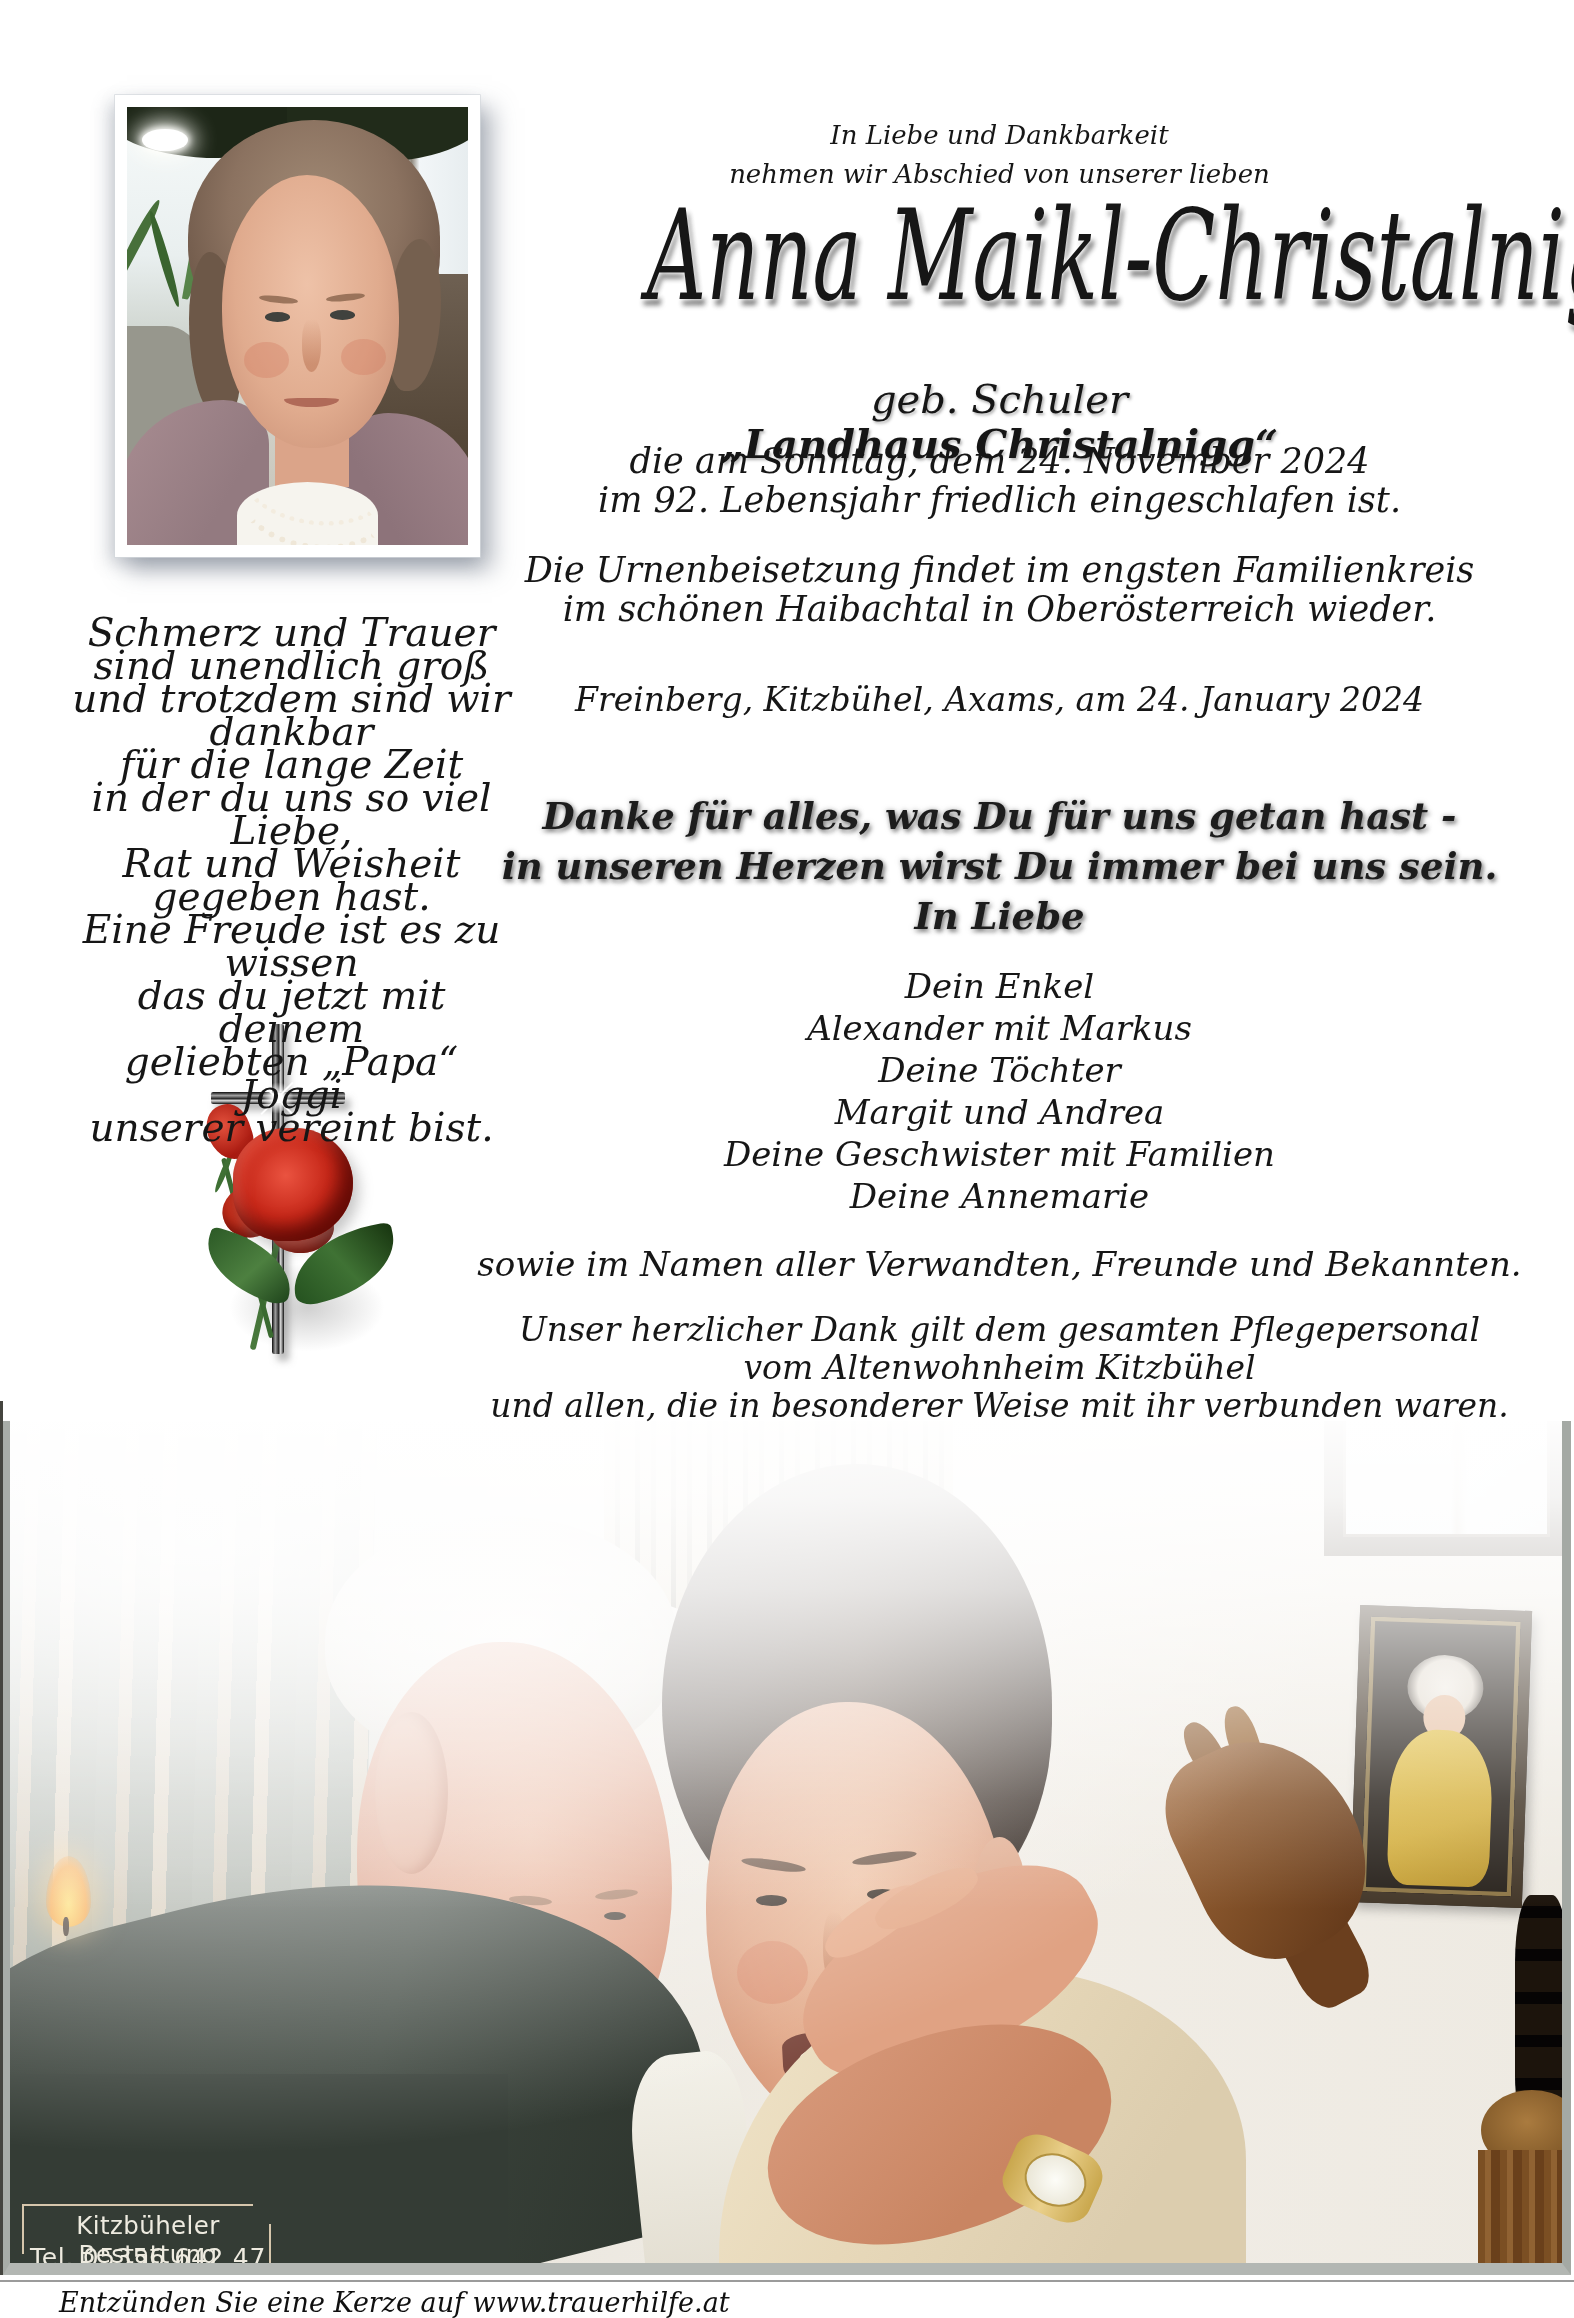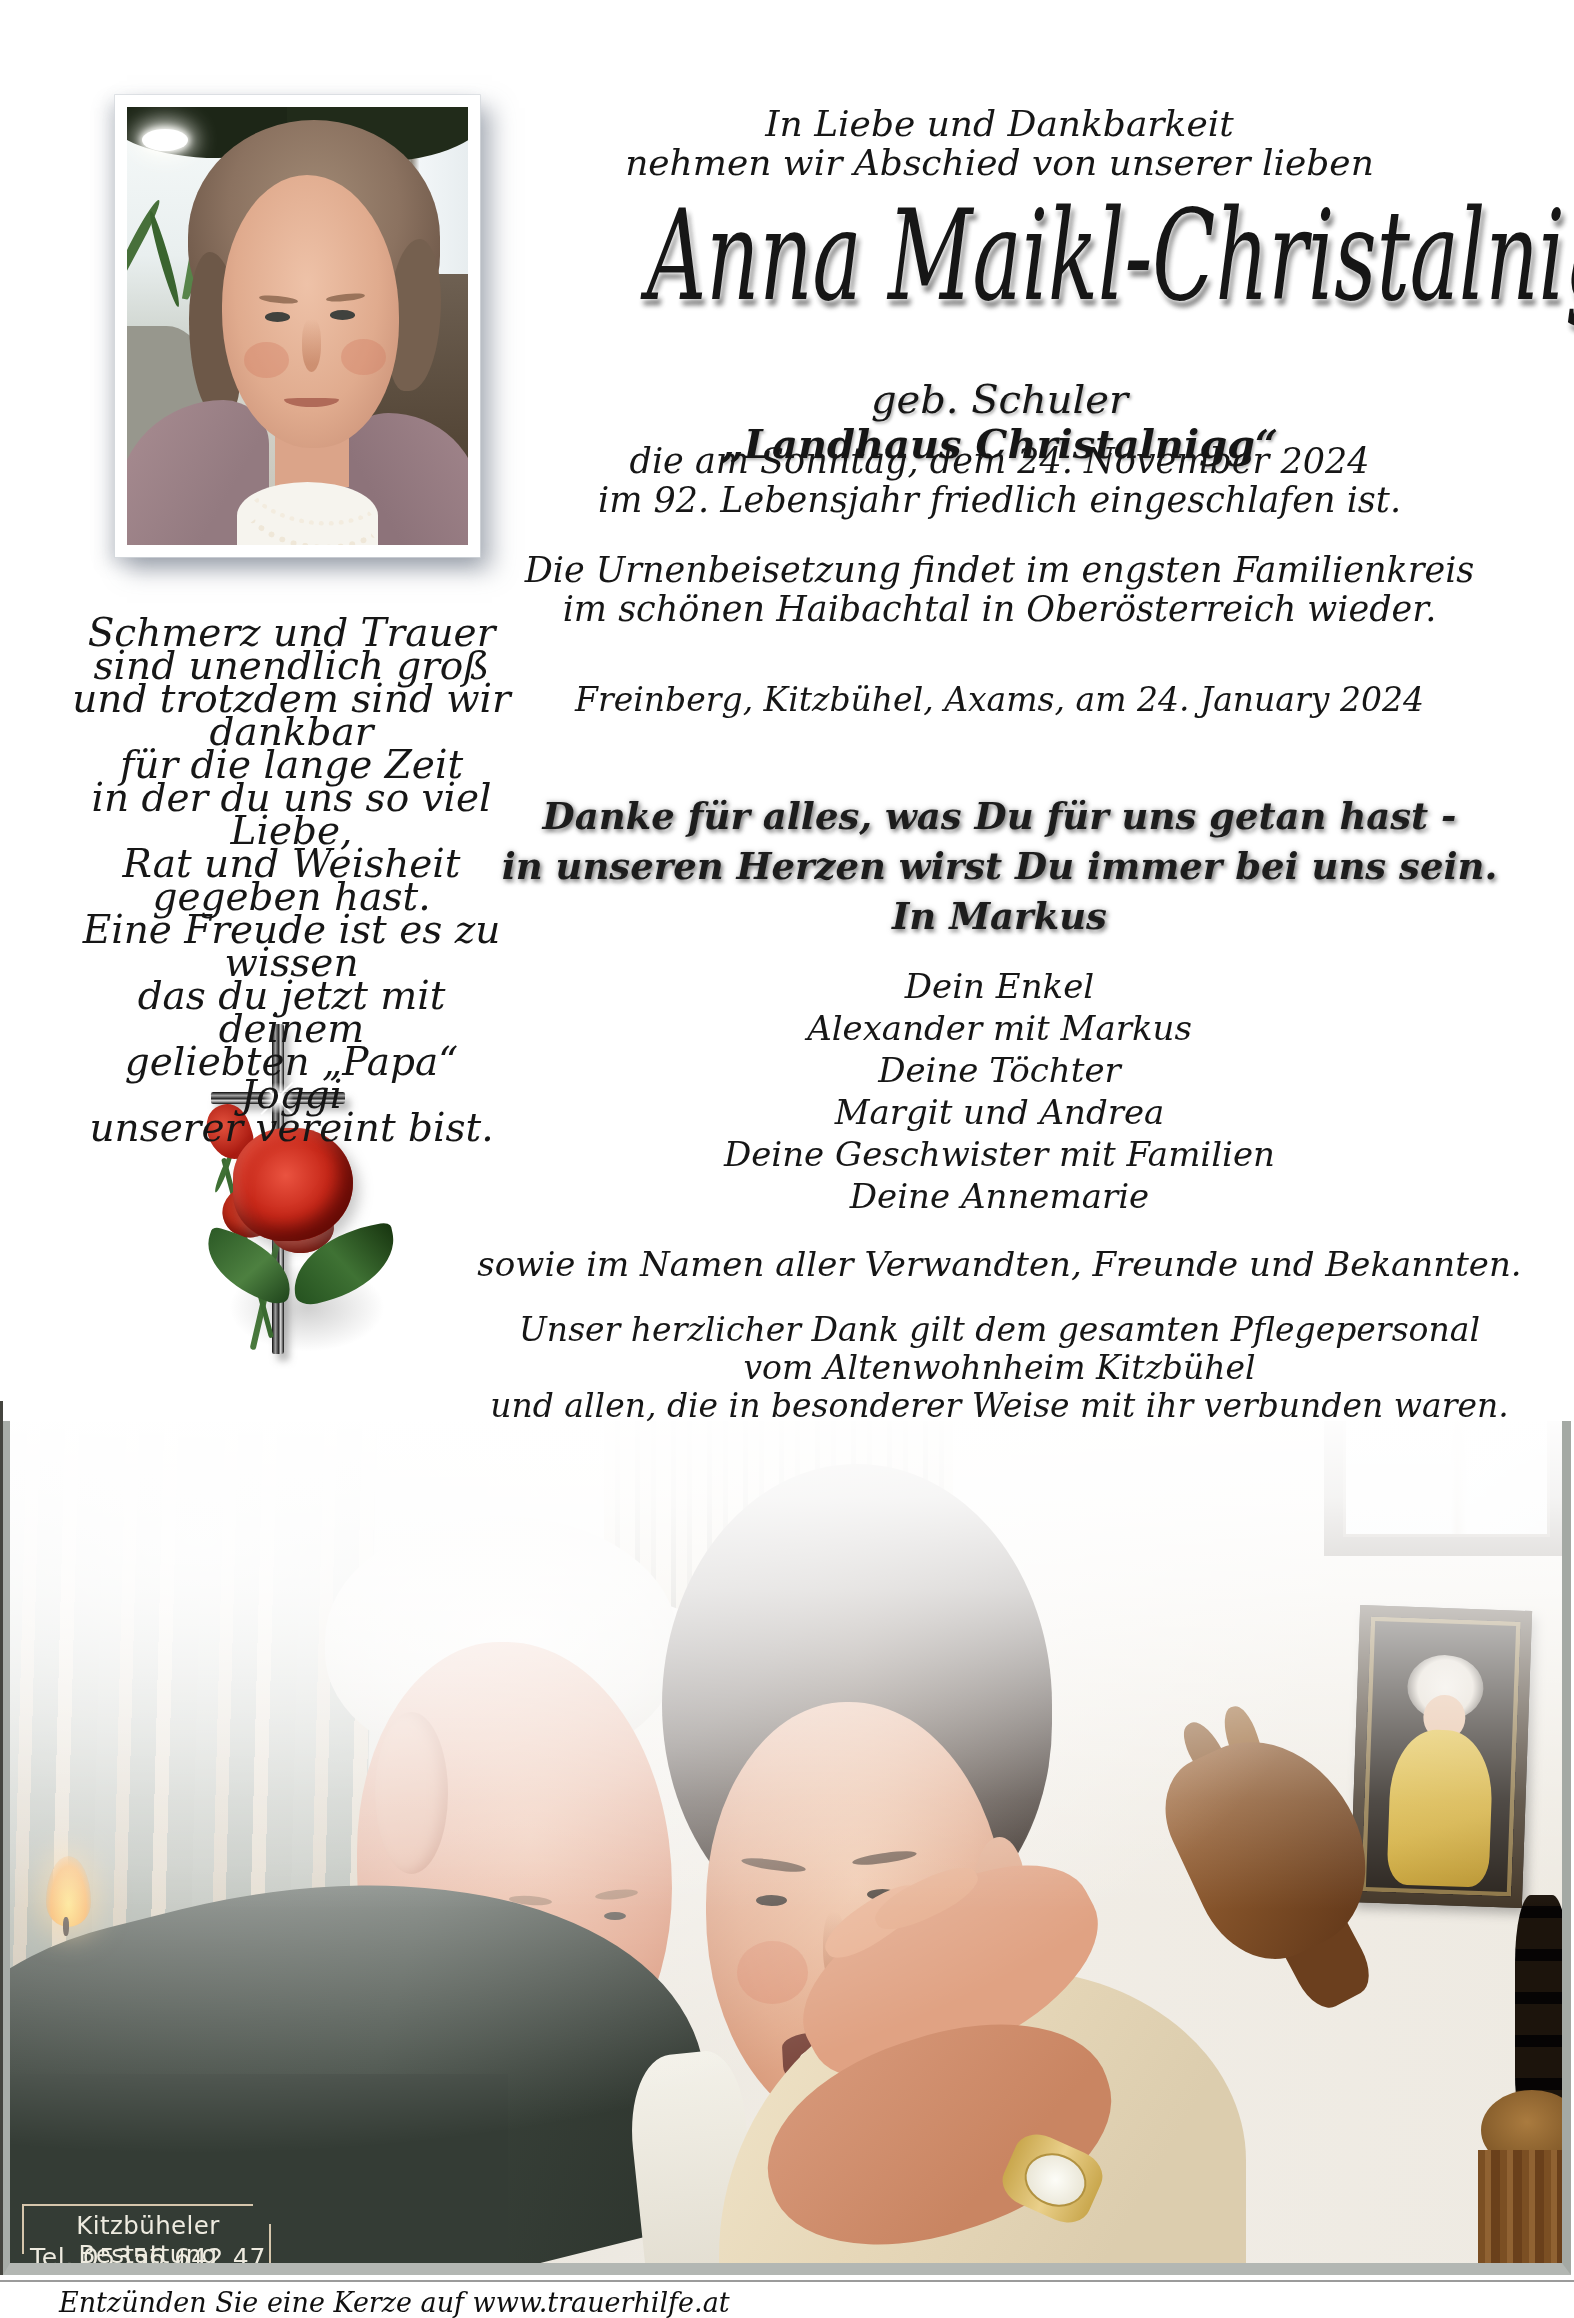--- a/index.html
+++ b/index.html
@@ -4,21 +4,21 @@
 <style>
   html,body { margin:0; padding:0; background:#ffffff; }
   .page { position:relative; width:1574px; height:2319px; background:#ffffff; overflow:hidden;
           font-family:"DejaVu Serif", serif; color:#161616; }
 
   
   .main-col { position:absolute; left:465px; top:0; width:1069px; z-index:6; text-align:center; }
   .main-col > div { position:absolute; width:100%; }
   .line { display:block; }
 
-  .intro { top:104px; font-style:italic; font-size:36px; line-height:39px; }
+  .intro { top:116px; font-style:italic; font-size:26px; line-height:39px; }
   .name-wrap { top:184px; }
   .name-wrap h1 { margin:0; font-size:125px; line-height:1.15; font-style:italic; font-weight:normal;
                   white-space:nowrap; transform:scaleX(0.66); transform-origin:50% 50%;
                   text-shadow:0 0 12px rgba(255,255,255,0.95), 0 0 4.5px rgba(255,255,255,0.9),
                               4.5px 6px 6.7px rgba(60,60,60,0.75); }
   .geb  { top:376px; font-style:italic; font-weight:normal; font-size:40px;
           text-shadow:1.5px 2.2px 3px rgba(80,80,80,0.45); }
   .haus { top:420px; font-style:italic; font-weight:bold; font-size:40px;
           text-shadow:1.5px 2.2px 3px rgba(80,80,80,0.45); }
   .death  { top:442px; font-style:italic; font-size:35px; line-height:39px; }
@@ -360,21 +360,21 @@
       <span class="line">im 92. Lebensjahr friedlich eingeschlafen ist.</span>
     </div>
     <div class="burial">
       <span class="line">Die Urnenbeisetzung findet im engsten Familienkreis</span>
       <span class="line">im schönen Haibachtal in Oberösterreich wieder.</span>
     </div>
     <div class="places">Freinberg, Kitzbühel, Axams, am 24. January 2024</div>
     <div class="tribute">
       <span class="line">Danke für alles, was Du für uns getan hast -</span>
       <span class="line">in unseren Herzen wirst Du immer bei uns sein.</span>
-      <span class="line">In Markus</span>
+      <span class="line">In Liebe</span>
     </div>
     <div class="mourners">
       <span class="line">Dein Enkel</span>
       <span class="line">Alexander mit Markus</span>
       <span class="line">Deine Töchter</span>
       <span class="line">Margit und Andrea</span>
       <span class="line">Deine Geschwister mit Familien</span>
       <span class="line">Deine Annemarie</span>
     </div>
     <div class="extended">sowie im Namen aller Verwandten, Freunde und Bekannten.</div>

